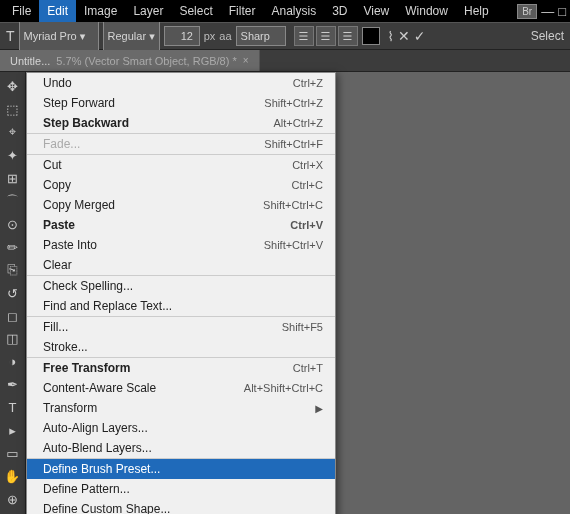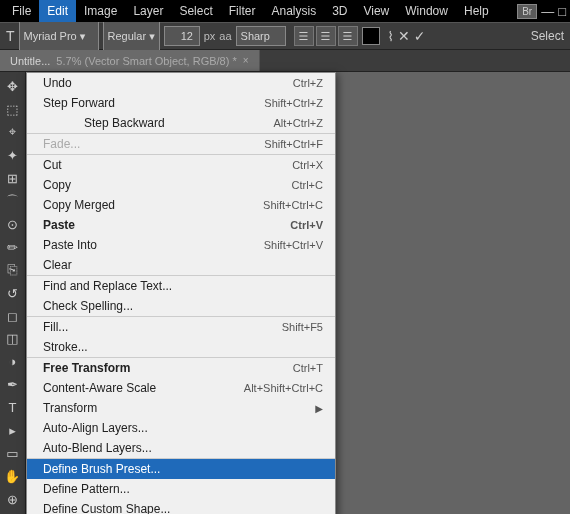--- a/index.html
+++ b/index.html
@@ -289,21 +289,21 @@
     <div class="menu-section">
       <div class="menu-item">
         <span class="item-label">Undo</span>
         <span class="item-shortcut">Ctrl+Z</span>
       </div>
       <div class="menu-item">
         <span class="item-label">Step Forward</span>
         <span class="item-shortcut">Shift+Ctrl+Z</span>
       </div>
       <div class="menu-item bold-label">
-        <span class="item-label" style="font-weight:normal;margin-left:41px;">Step Backward</span>
+        <span class="item-label" style="font-weight:bold;">Step Backward</span>
         <span class="item-shortcut">Alt+Ctrl+Z</span>
       </div>
     </div>
 
     <div class="menu-section">
       <div class="menu-item disabled">
         <span class="item-label">Fade...</span>
         <span class="item-shortcut">Shift+Ctrl+F</span>
       </div>
     </div>
@@ -330,25 +330,25 @@
         <span class="item-shortcut">Shift+Ctrl+V</span>
       </div>
       <div class="menu-item">
         <span class="item-label">Clear</span>
         <span class="item-shortcut"></span>
       </div>
     </div>
 
     <div class="menu-section">
       <div class="menu-item">
+        <span class="item-label">Check Spelling...</span>
+        <span class="item-shortcut"></span>
+      </div>
+      <div class="menu-item">
         <span class="item-label">Find and Replace Text...</span>
-        <span class="item-shortcut"></span>
-      </div>
-      <div class="menu-item">
-        <span class="item-label">Check Spelling...</span>
         <span class="item-shortcut"></span>
       </div>
     </div>
 
     <div class="menu-section">
       <div class="menu-item">
         <span class="item-label">Fill...</span>
         <span class="item-shortcut">Shift+F5</span>
       </div>
       <div class="menu-item">

